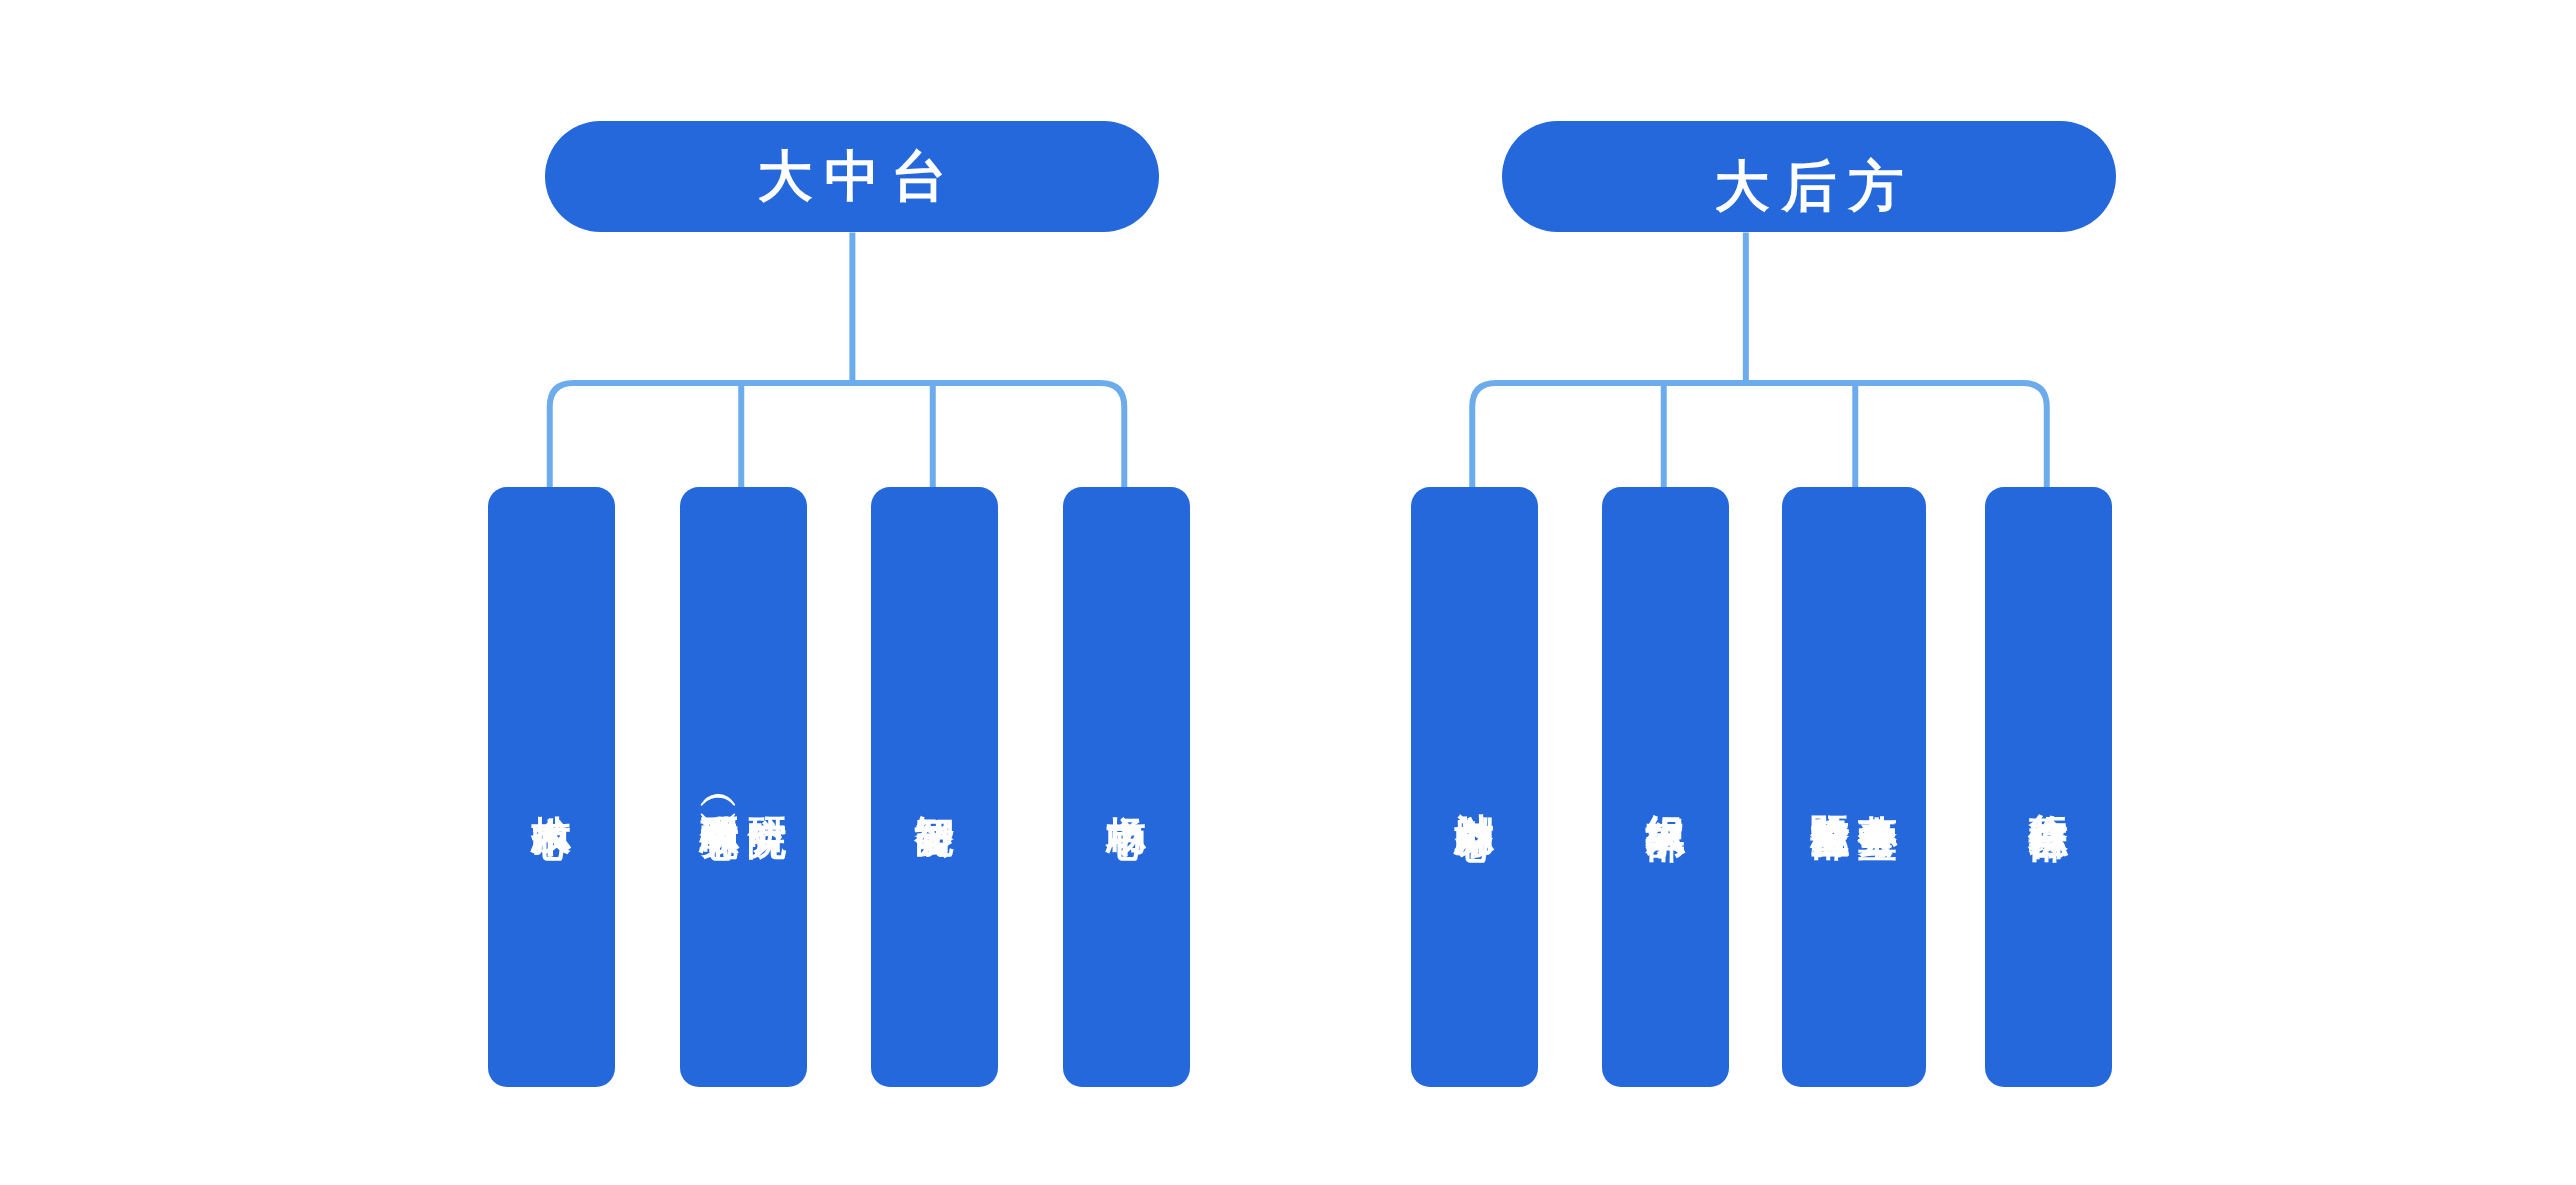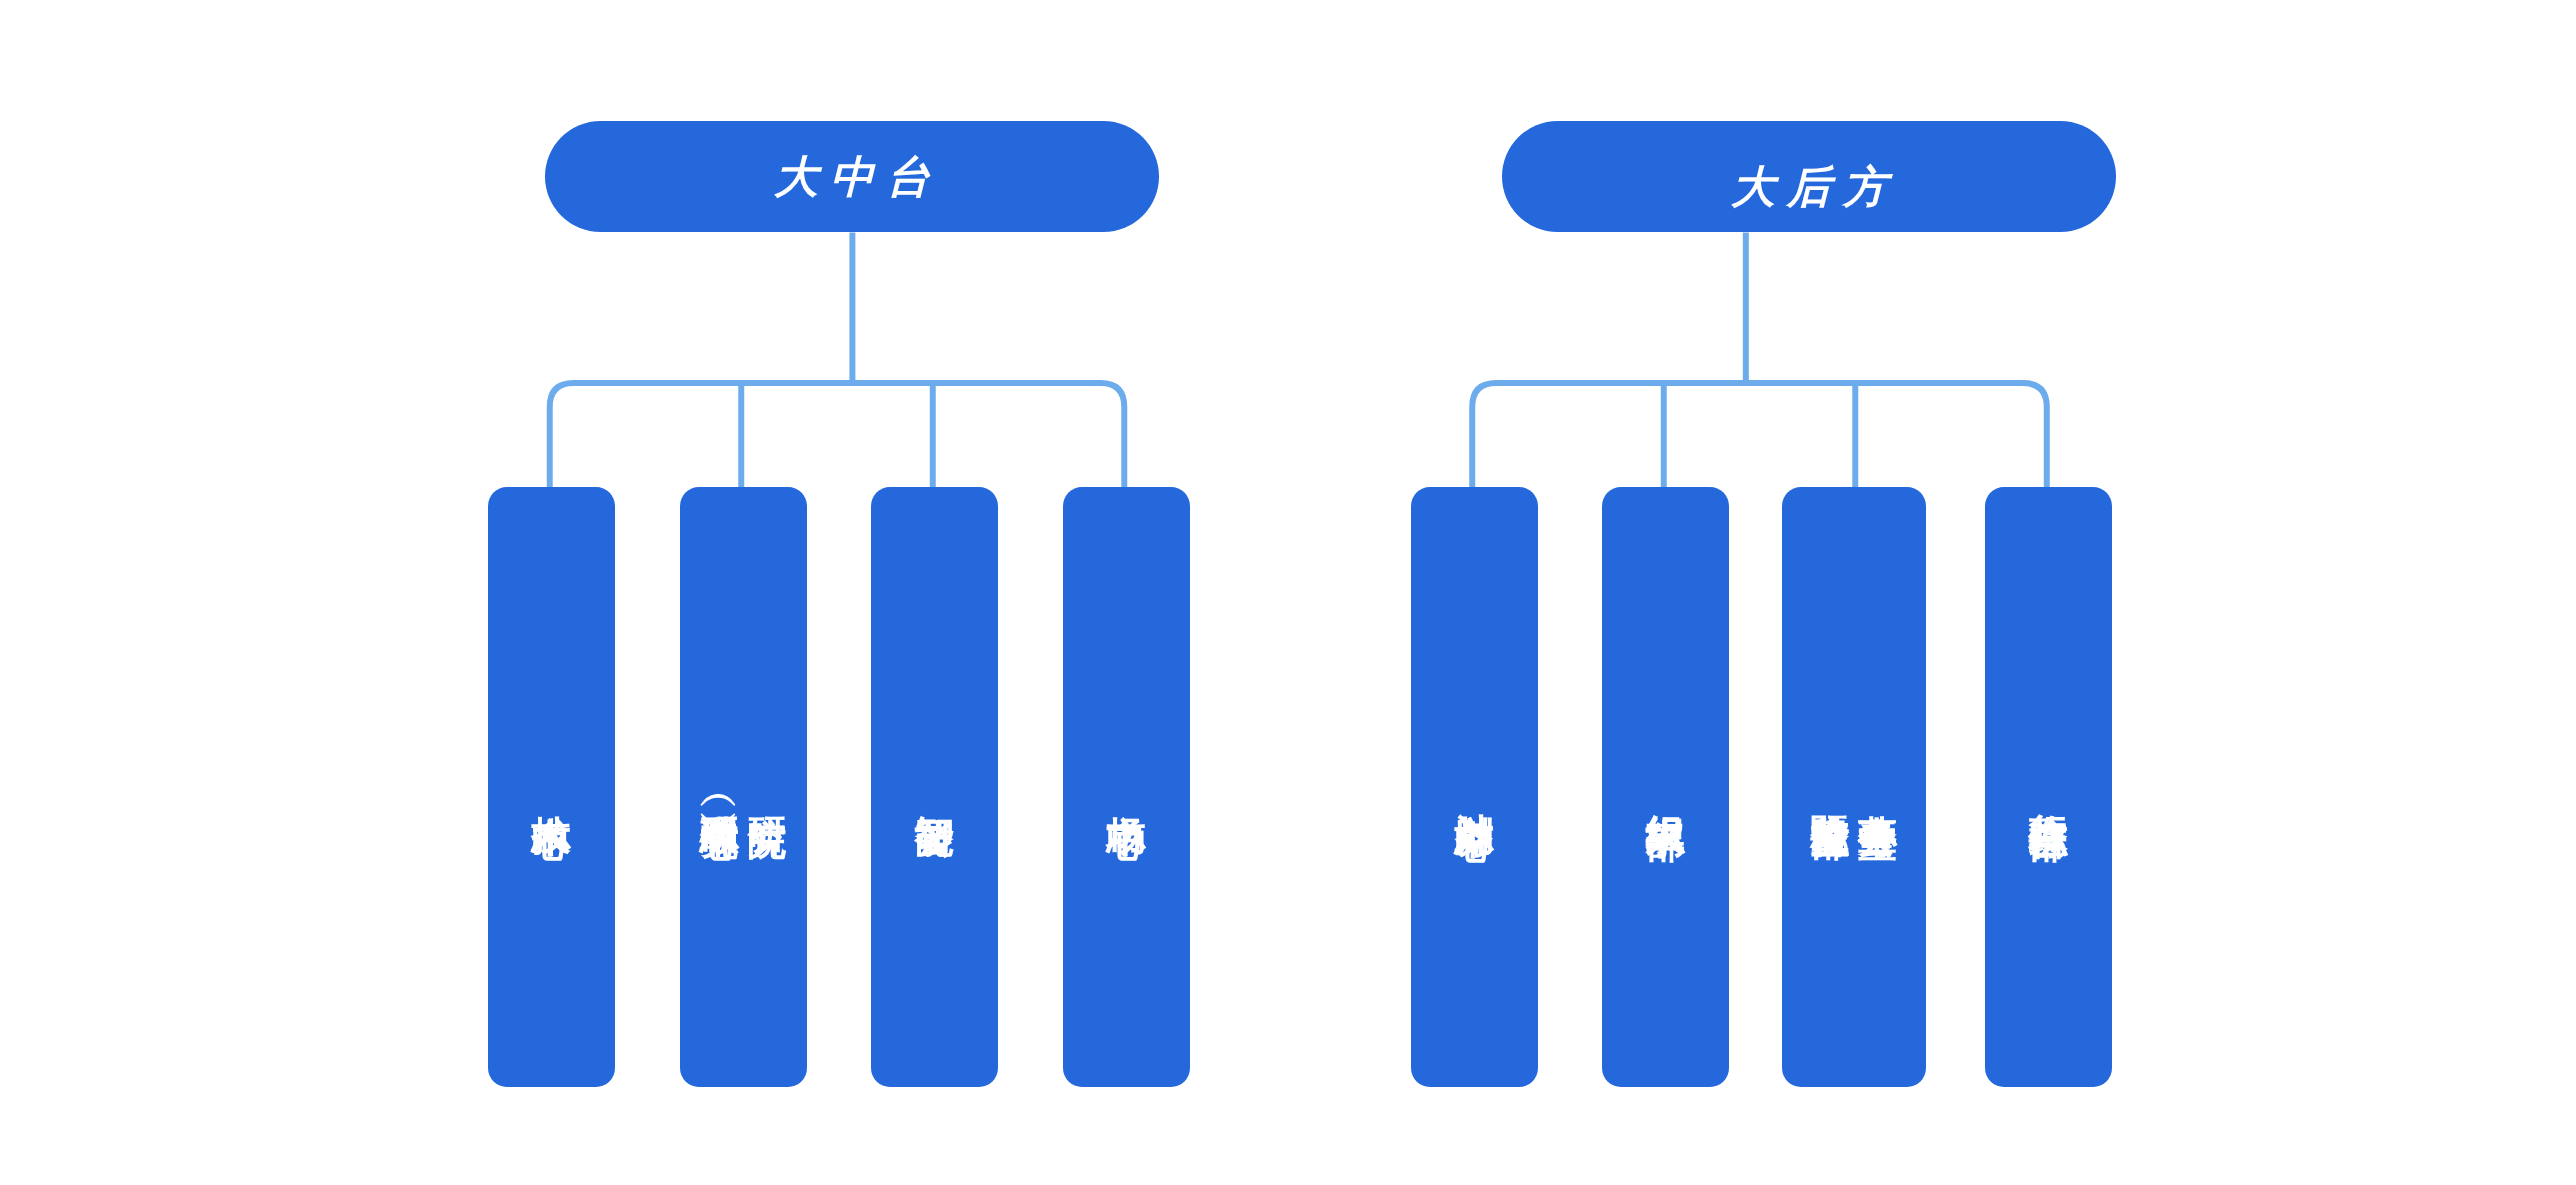--- a/index.html
+++ b/index.html
@@ -31,27 +31,26 @@
   .pill {
     position: absolute;
     display: flex;
     align-items: center;
     justify-content: center;
     border-radius: 854px;
     color: #ffffff;
     box-sizing: border-box;
   }
   .pill-label {
-    font-size: 44px;
+    font-size: 55px;
     font-weight: 700;
     letter-spacing: 12px;
     text-indent: 12px;
     line-height: 1;
     white-space: nowrap;
-    font-style: italic;
   }
   
   .card {
     position: absolute;
     border-radius: 19px;
     color: #ffffff;
     box-sizing: border-box;
     display: flex;
     flex-direction: row-reverse;
     align-items: center;

